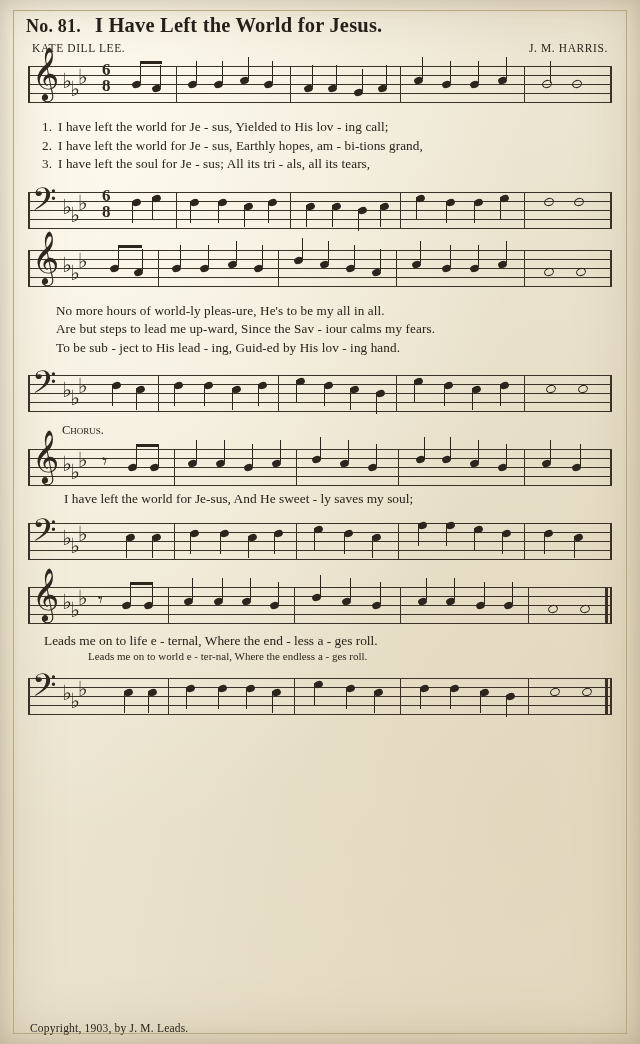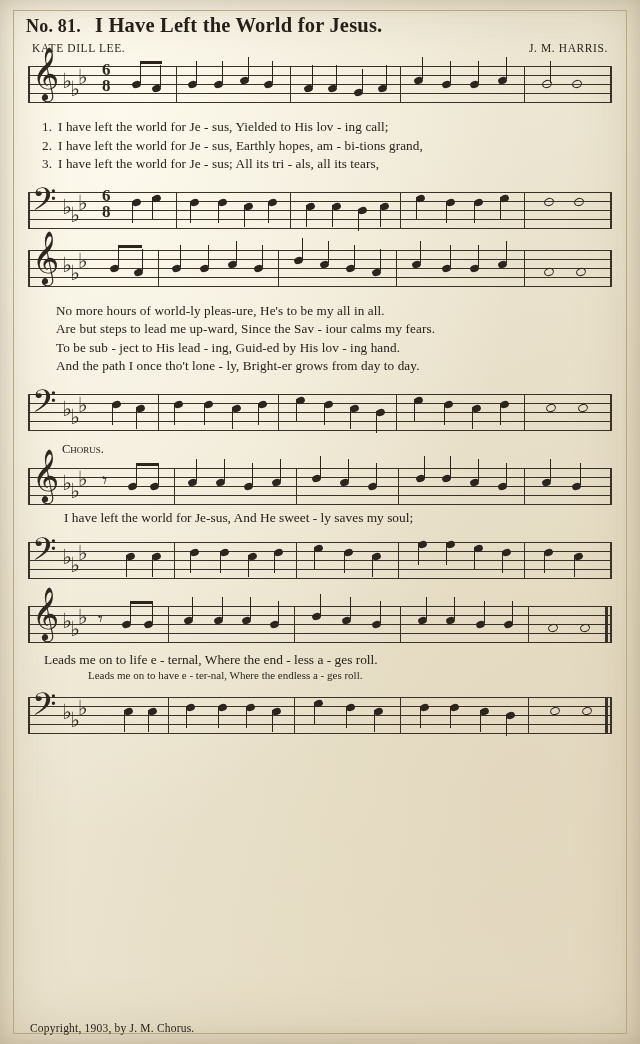--- a/index.html
+++ b/index.html
@@ -316,21 +316,21 @@
         <div class="nh open" style="left:514px; top:24px;"></div>
         <div class="stem" style="left:522px; top:5px;"></div>
         <div class="nh open" style="left:544px; top:24px;"></div>
         <div class="barline edge-right"></div>
       </div>
     </div>
 
     <div class="lyrics">
       <div class="lyric-line"><span class="num">1.</span><span>I  have  left  the  world  for  Je - sus,   Yielded      to         His lov - ing   call;</span></div>
       <div class="lyric-line"><span class="num">2.</span><span>I  have  left  the  world  for  Je - sus,   Earthly    hopes, am - bi-tions  grand,</span></div>
-      <div class="lyric-line"><span class="num">3.</span><span>I  have  left  the  world  for  Je - sus;  All    its   tri -    als, all  its  tears,</span></div>
+      <div class="lyric-line"><span class="num">3.</span><span>I  have  left  the  soul  for  Je - sus;  All    its   tri -    als, all  its  tears,</span></div>
     </div>
 
     <div class="system">
       <div class="staff treble">
         <div class="line"></div>
         <div class="line"></div>
         <div class="line"></div>
         <div class="line"></div>
         <div class="line"></div>
         <div class="barline edge-left"></div>
@@ -426,21 +426,20 @@
         <div class="nh open" style="left:516px; top:28px;"></div>
         <div class="nh open" style="left:548px; top:28px;"></div>
         <div class="barline edge-right"></div>
       </div>
     </div>
 
     <div class="lyrics verse2">
       <div class="lyric-line">No more hours of world-ly pleas-ure, He's to     be      my all in     all.</div>
       <div class="lyric-line">Are but steps to   lead me up-ward, Since the Sav - iour calms my   fears.</div>
       <div class="lyric-line">To   be   sub - ject  to His  lead - ing, Guid-ed   by     His lov - ing  hand.</div>
-      <div class="lyric-line">And the path  I   once tho't lone - ly,  Bright-er grows from day to     day.</div>
     </div>
 
     <div class="system">
       <div class="staff treble">
         <div class="line"></div>
         <div class="line"></div>
         <div class="line"></div>
         <div class="line"></div>
         <div class="line"></div>
         <div class="barline edge-left"></div>
@@ -634,21 +633,21 @@
         <div class="barline" style="left:500px;"></div>
         <div class="nh open" style="left:520px; top:28px;"></div>
         <div class="nh open" style="left:552px; top:28px;"></div>
         <div class="barline thick" style="right:4px;"></div>
         <div class="barline edge-right"></div>
       </div>
     </div>
 
     <div style="margin-top:4px;">
       <div class="chorus-lyric-main" style="padding-left:18px;">Leads me on        to life  e - ternal, Where the end    -    less a - ges roll.</div>
-      <div class="chorus-lyric-sub" style="padding-left:62px;">Leads me on to have  e - ter-nal,            Where the endless a - ges roll.</div>
+      <div class="chorus-lyric-sub" style="padding-left:62px;">Leads me on to world  e - ter-nal,            Where the endless a - ges roll.</div>
     </div>
 
     <div class="system" style="margin-top:6px;">
       <div class="staff treble">
         <div class="line"></div>
         <div class="line"></div>
         <div class="line"></div>
         <div class="line"></div>
         <div class="line"></div>
         <div class="barline edge-left"></div>
@@ -686,14 +685,14 @@
         <div class="barline" style="left:500px;"></div>
         <div class="nh open" style="left:522px; top:20px;"></div>
         <div class="nh open" style="left:554px; top:20px;"></div>
         <div class="barline thick" style="right:4px;"></div>
         <div class="barline edge-right"></div>
       </div>
     </div>
 
   </div>
 
-  <div class="copyright">Copyright, 1903, by J. M. Chorus.</div>
+  <div class="copyright">Copyright, 1903, by J. M. Leads.</div>
 </div>
 
 </body></html>

